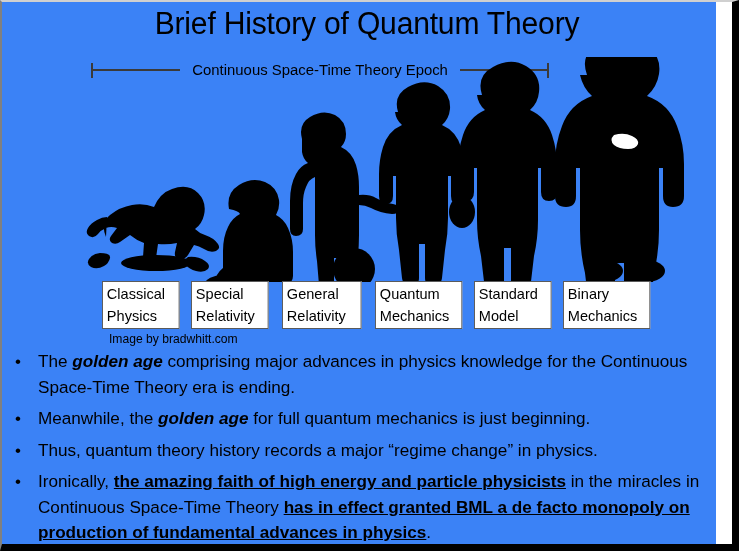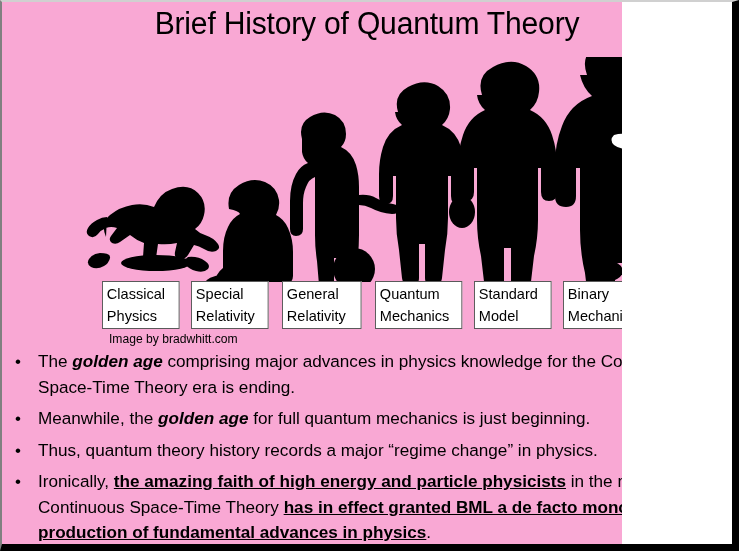--- a/index.html
+++ b/index.html
@@ -19,23 +19,23 @@
     background: #ffffff;
     overflow: hidden;
     border-left: 2px solid #808080;
     border-top: 2px solid #d0d0d0;
     border-right: 7px solid #000000;
     border-bottom: 7px solid #000000;
   }
 
   #inner {
     position: relative;
-    width: 620px;
+    width: 714px;
     height: 542px;
-    background: #f9a8d4;
+    background: #3b82f6;
     overflow: hidden;
   }
 
   
   .slide-title {
     position: absolute;
     top: 4px;
     left: 0;
     width: 730px;
     text-align: center;
@@ -156,20 +156,27 @@
   .bu { font-weight: bold; text-decoration: underline; }
 </style>
 </head>
 <body>
 
 <div id="slide">
 <div id="inner">
 
   <div class="slide-title">Brief History of Quantum Theory</div>
 
+  <div class="epoch-wrap">
+    <div class="epoch-cap"></div>
+    <div class="epoch-line"></div>
+    <div class="epoch-label">Continuous Space-Time Theory Epoch</div>
+    <div class="epoch-line"></div>
+    <div class="epoch-cap"></div>
+  </div>
 
   <div class="figures">
     <svg width="730" height="225" viewBox="0 0 730 225" xmlns="http://www.w3.org/2000/svg">
       <g fill="#000000">
 
         <g>
           <path d="M104 180 q-6 -14 4 -22 q10 -8 22 -10 q12 -2 22 2 q6 -14 18 -18 q16 -6 26 4 q9 9 6 22 q-2 9 -9 14 q4 4 10 6 q9 3 13 9 q3 5 -2 7 q-6 2 -12 -2 q-5 -3 -10 -4 l-6 10 q-3 5 -9 4 q-5 -1 -4 -7 l2 -9 q-9 2 -19 1 l-2 14 q-1 6 -7 6 q-6 0 -6 -7 l1 -14 q-8 -3 -14 -8 l-10 7 q-4 3 -8 1 q-4 -3 -1 -7 l6 -8 q-6 -2 -11 0 q-5 2 -8 6 q-4 5 -9 2 q-4 -3 -1 -8 q3 -5 9 -8 q5 -3 10 -3 z"></path>
           <ellipse cx="154" cy="206" rx="35" ry="8"></ellipse>
           <path d="M98 196 q-8 1 -11 6 q-3 5 2 8 q6 3 13 -1 q5 -3 6 -8 q1 -5 -10 -5 z"></path>
           <path d="M186 200 q10 -1 17 4 q6 4 3 8 q-4 4 -12 2 q-7 -2 -10 -6 q-3 -5 2 -8 z"></path>

